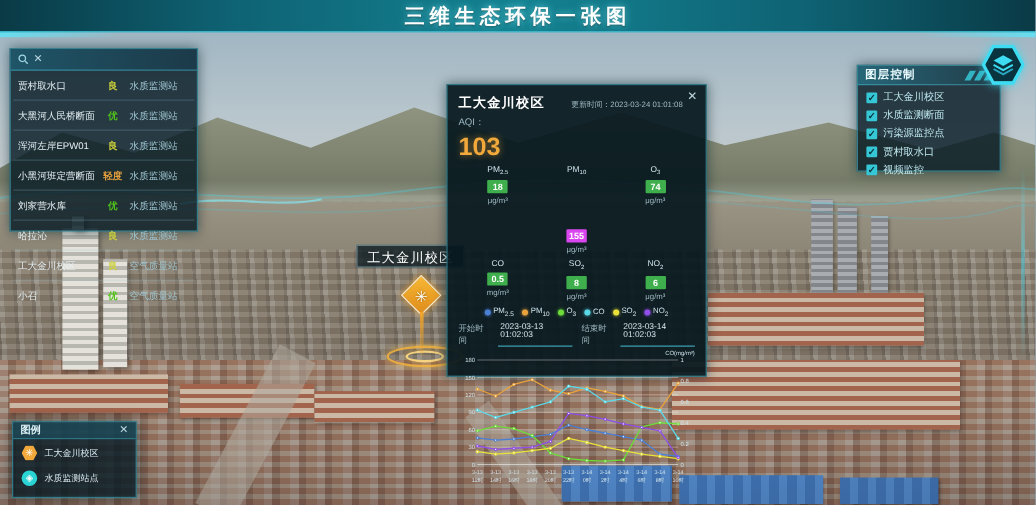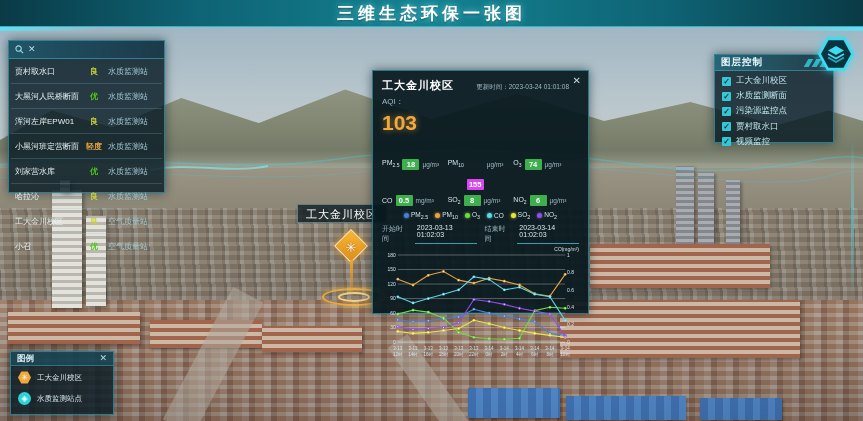--- a/index.html
+++ b/index.html
@@ -73,21 +73,21 @@
   .popup { left:372px; top:70px; width:217px; height:244px; z-index:60;
     background:rgba(6,24,30,.93); padding:7px 9px 4px 9px; }
   .popup-head { display:flex; align-items:baseline; gap:6px; }
   .popup-head .t { font-size:11px; font-weight:bold; color:#ffffff; letter-spacing:1px; }
   .popup-head .upd { flex:1; text-align:right; font-size:6.5px; color:#9fb9c2; padding-right:10px; }
   .popup .close-x { position:absolute; top:5px; right:7px; font-size:10px; }
   .aqi-row { margin-top:3px; display:flex; align-items:baseline; gap:4px;flex-direction:column; }
   .aqi-row .lbl { font-size:8px; color:#9fb9c2; }
   .aqi-row .val { font-size:21px; font-weight:bold; text-shadow:0 0 6px rgba(242,169,59,.6); }
   .poll-grid { margin-top:3px; display:grid; grid-template-columns:1fr 1fr 1fr; row-gap:5px; }
-  .poll-cell { display:flex; align-items:center; gap:3px; font-size:7px; color:#cfe3ea; }
+  .poll-cell { display:flex; align-items:center; gap:3px; font-size:7px; color:#cfe3ea;flex-direction:column; }
   .poll-cell sub { font-size:5px; }
   .poll-box { min-width:17px; padding:1px 2px; text-align:center; color:#fff; font-size:7.5px; font-weight:bold; border-radius:1px; }
   .poll-unit { color:#9fb9c2; font-size:6.5px; }
   .series-legend { margin-top:5px; display:flex; justify-content:center; gap:7px; font-size:6.5px; color:#cfe3ea; }
   .series-legend .item { display:flex; align-items:center; gap:2px; cursor:pointer; }
   .series-legend .dot { width:5px; height:5px; border-radius:50%; box-shadow:0 0 3px currentColor; }
   .time-row { margin-top:4px; display:flex; justify-content:center; gap:8px; font-size:7px; color:#9fb9c2; }
   .time-row .tv { color:#d8e8ee; border-bottom:1px solid rgba(70,190,210,.8); padding:0 2px 1px 2px; }
   .chart-wrap { margin-top:2px; }
 

